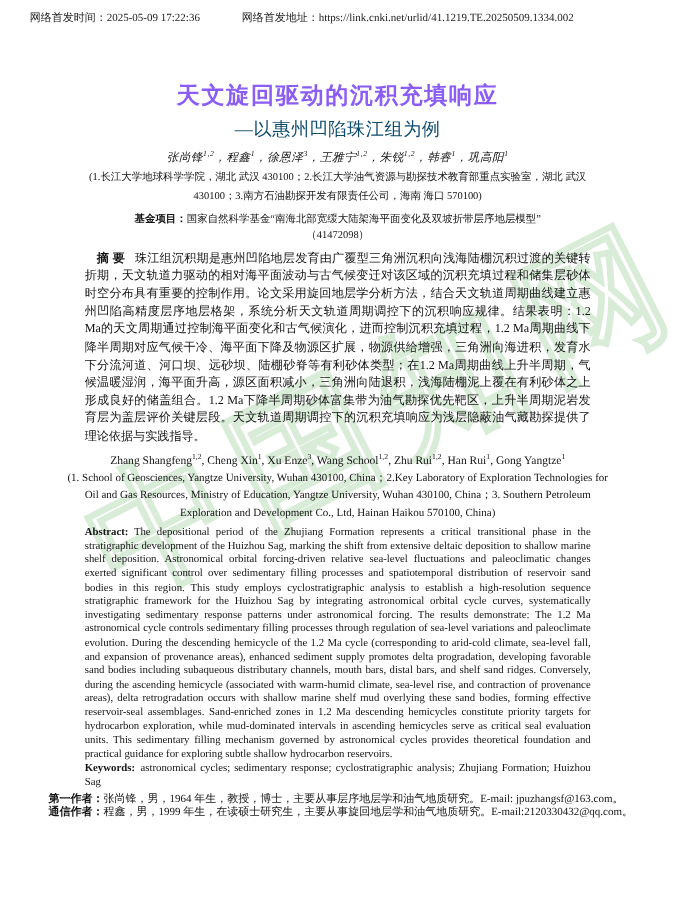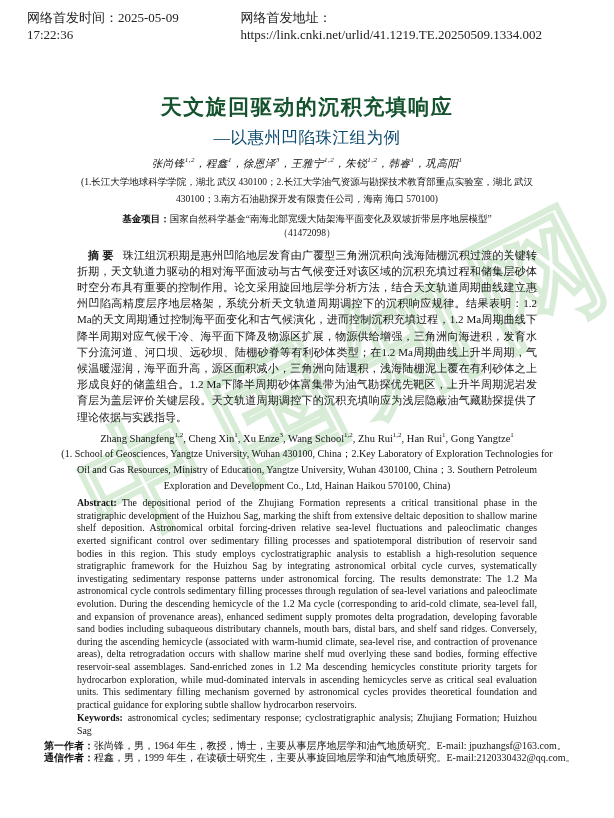--- a/index.html
+++ b/index.html
@@ -12,28 +12,28 @@
   .watermark {
     position:absolute; z-index:1; left:90px; top:420px;
     transform:rotate(-27deg); transform-origin:left center;
     font-family:"Liberation Sans", sans-serif; font-weight:bold;
     font-size:128px; letter-spacing:18px; white-space:nowrap;
     color:transparent; -webkit-text-stroke:2px #b9ddb9; opacity:.55;
     pointer-events:none; user-select:none;
   }
   
   .of-header {
-    display:flex; gap:22px; padding:9px 0 0 27px;
-    font-size:13px; color:#222; font-family:"Liberation Serif", serif;
+    display:flex; gap:38px; padding:9px 0 0 27px;
+    font-size:10px; color:#222; font-family:"Liberation Serif", serif;text-align:right;
   }
   
   .title-cn {
     margin:50px 40px 0; text-align:center;
     font-family:"Liberation Sans", sans-serif; font-weight:bold;
-    font-size:21px; letter-spacing:1.5px; color:#14532d;
+    font-size:21px; letter-spacing:1.5px; color:#8b5cf6;
   }
   .subtitle-cn {
     margin:6px 40px 0; text-align:center;
     font-size:16.5px; font-weight:normal; letter-spacing:.5px; color:#0c4a6e;
   }
   .authors-cn {
     margin:7px 60px 0; text-align:center; font-size:10.5px;
     font-style:italic; letter-spacing:.5px;
   }
   .authors-cn sup, .authors-en sup { font-size:7px; }

